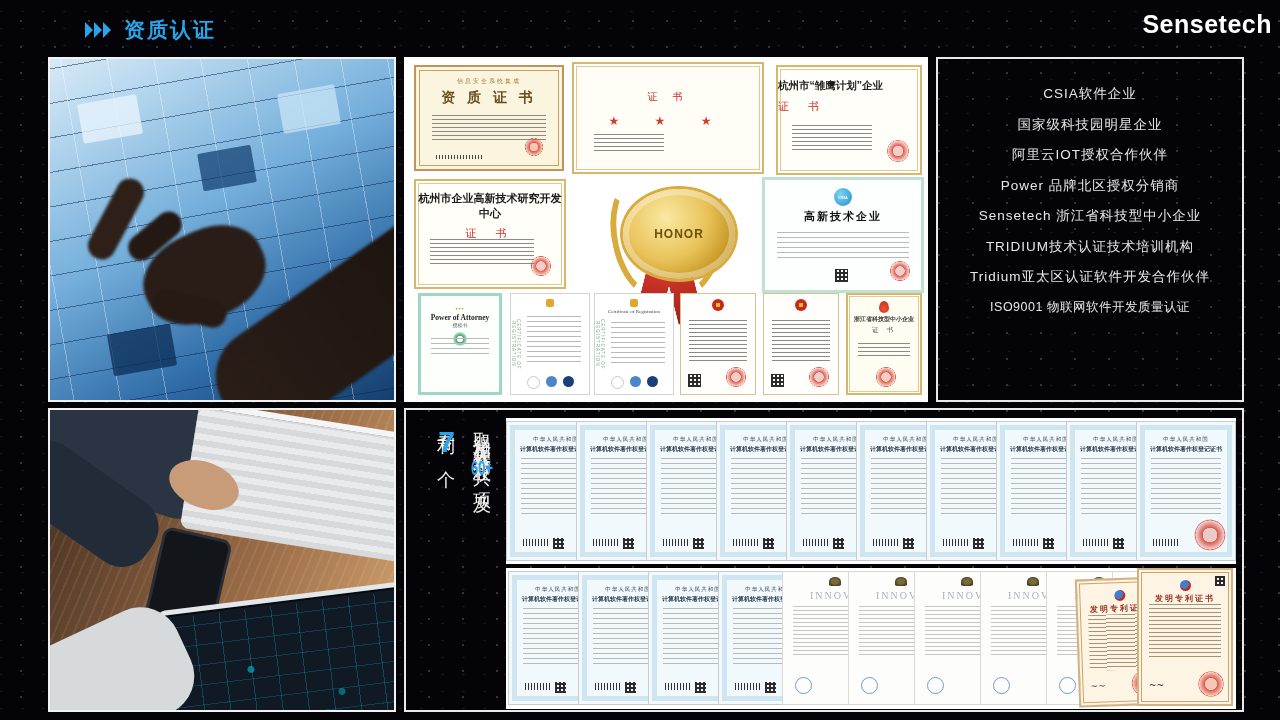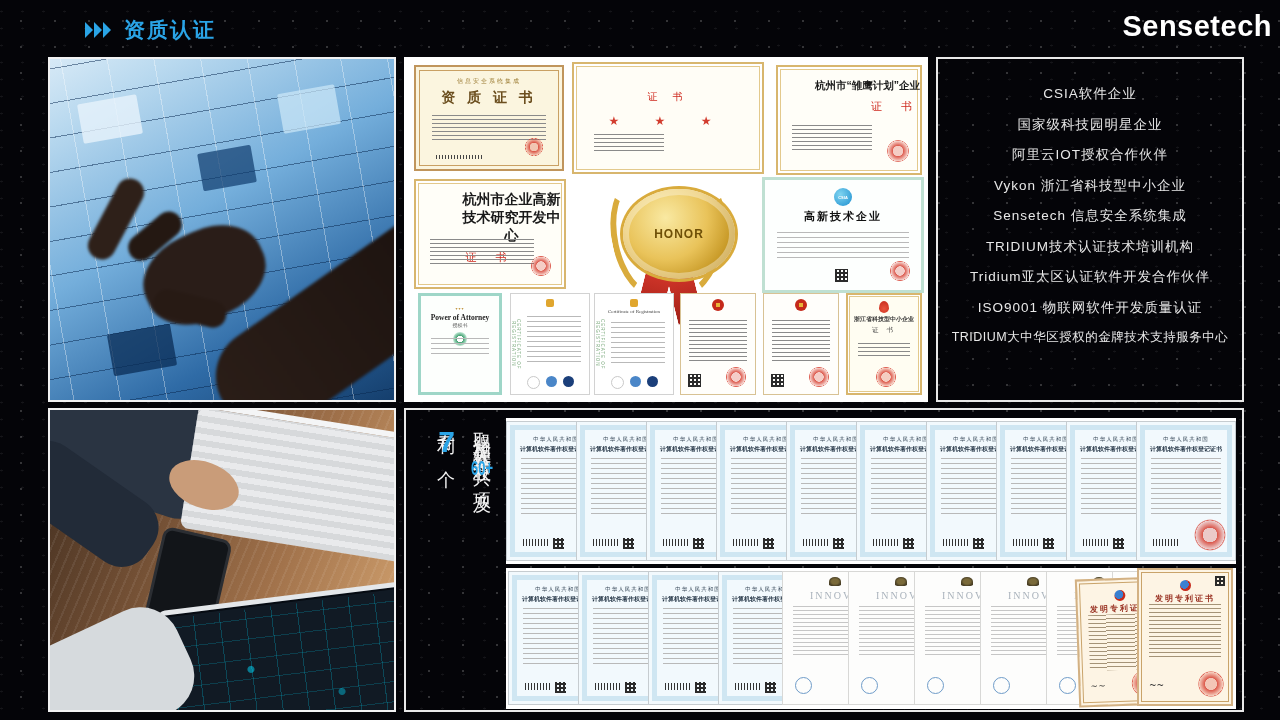--- a/index.html
+++ b/index.html
@@ -6,21 +6,21 @@
   .slide{position:relative;width:1280px;height:720px;background:#040408;overflow:hidden;
          font-family:"Liberation Sans","DejaVu Sans",sans-serif;padding-left:24px;}
   .bg-dots{position:absolute;inset:0;pointer-events:none;
     background-image:
       radial-gradient(rgba(255,255,255,.38) 1px,transparent 1.4px),
       radial-gradient(rgba(255,255,255,.14) 1px,transparent 1.4px);
     background-size:34px 26px,21px 17px;background-position:4px 8px,12px 3px;opacity:.5;}
   
   .hdr-left{position:absolute;left:84px;top:16px;display:flex;align-items:center;gap:10px;}
   .hdr-title{font-size:21px;font-weight:700;letter-spacing:2px;}
-  .logo{position:absolute;right:32px;top:10px;font-size:29px;font-weight:800;color:#fff;letter-spacing:.5px;}
+  .logo{position:absolute;right:32px;top:10px;font-size:25px;font-weight:800;color:#fff;letter-spacing:.5px;}
   
   .photo{position:absolute;border:2px solid #f2f2f2;overflow:hidden;background:#123;}
   .photo-top{left:48px;top:57px;width:344px;height:341px;}
   .photo-bottom{left:48px;top:408px;width:344px;height:300px;}
   .mosaic{position:absolute;inset:-50px;transform:rotate(-10deg);
     background:
       repeating-linear-gradient(90deg,rgba(255,255,255,.35) 0 1px,transparent 1px 46px),
       repeating-linear-gradient(0deg,rgba(8,40,80,.5) 0 1px,transparent 1px 34px),
       linear-gradient(160deg,#eef6fc 0%,#b9d9ef 20%,#74aedb 45%,#2f6ba6 70%,#0a2c55 100%);}
   .tile{position:absolute;transform:rotate(-10deg);border-radius:2px;}
@@ -66,26 +66,26 @@
   .certA{left:10px;top:8px;width:150px;height:106px;background:#fbf5df;border:2px solid #c0955c;
          box-shadow:inset 0 0 0 3px #fbf5df,inset 0 0 0 4px #c9a063;text-align:center;padding-top:10px;}
   .certA .mh{font-size:6px;color:#9a7a30;letter-spacing:2px;}
   .certA .t{font-size:14px;font-weight:700;color:#6b4e1e;letter-spacing:4px;margin-top:3px;}
   .certB{left:168px;top:5px;width:192px;height:112px;background:#fffdf6;border:2px solid #d8b66e;
          box-shadow:inset 0 0 0 2px #fff,inset 0 0 0 3px #e3c98c;text-align:center;padding-top:22px;}
   .certB .t{font-size:18px;font-weight:800;color:#cf2a1f;letter-spacing:4px;}
   .certB .b{font-size:10px;color:#cf2a1f;letter-spacing:6px;margin-top:4px;}
   .stars{margin-top:10px;color:#d23c2e;font-size:12px;letter-spacing:16px;}
   .certC{left:372px;top:8px;width:146px;height:110px;background:#fffef8;border:2px solid #d8b66e;
-         box-shadow:inset 0 0 0 2px #fff,inset 0 0 0 3px #e3c98c;text-align:right;padding-top:12px;}
+         box-shadow:inset 0 0 0 2px #fff,inset 0 0 0 3px #e3c98c;text-align:left;padding-top:12px;}
   .certC .t{font-size:10.5px;font-weight:700;color:#1a1a1a;}
   .certC .b{font-size:11px;color:#cf2a1f;letter-spacing:8px;margin:6px 0 6px;}
   .certD{left:10px;top:122px;width:152px;height:110px;background:#fffef8;border:2px solid #d8b66e;
          box-shadow:inset 0 0 0 2px #fff,inset 0 0 0 3px #e3c98c;text-align:center;padding-top:10px;}
-  .certD .t{font-size:14px;font-weight:700;color:#1a1a1a;margin-left:43px;}
+  .certD .t{font-size:11px;font-weight:700;color:#1a1a1a;}
   .certD .b{font-size:11px;color:#cf2a1f;letter-spacing:8px;margin:5px 0 5px;}
   .medal{left:212px;top:118px;width:104px;height:150px;}
   .coin{position:absolute;left:7px;top:14px;width:112px;height:90px;border-radius:50%;
         background:radial-gradient(circle at 38% 32%,#f9e9a2,#e9c35a 45%,#b8860f 85%);
         box-shadow:0 0 0 3px #d9ab3c,inset 0 0 0 6px rgba(255,255,255,.35);
         display:flex;align-items:center;justify-content:center;}
   .coin span{font-size:12px;font-weight:800;color:#6e4f07;letter-spacing:1px;}
   .laurelL,.laurelR{position:absolute;top:6px;width:50px;height:104px;border:6px solid transparent;border-radius:50%;}
   .laurelL{left:-4px;border-left-color:#d9ab3c;transform:rotate(-12deg);}
   .laurelR{right:-4px;border-right-color:#d9ab3c;transform:rotate(12deg);}
@@ -315,26 +315,25 @@
       <div class="lines-dark" style="position:absolute;left:10px;right:10px;top:48px;height:16px;"></div>
       <div class="seal-red" style="position:absolute;left:27px;bottom:5px;width:22px;height:22px;"></div>
     </div>
   </div>
 
   <div class="social">
     <ul>
       <li>CSIA软件企业</li>
       <li>国家级科技园明星企业</li>
       <li>阿里云IOT授权合作伙伴</li>
-      <li>Vykon 浙江省科技型中小企业</li>
-      <li>Sensetech 信息安全系统集成</li>
+      <li>Power 品牌北区授权分销商</li>
+      <li>Sensetech 浙江省科技型中小企业</li>
       <li>TRIDIUM技术认证技术培训机构</li>
       <li>Tridium亚太区认证软件开发合作伙伴</li>
       <li>ISO9001 物联网软件开发质量认证</li>
-      <li>TRIDIUM大中华区授权的金牌技术支持服务中心</li>
     </ul>
   </div>
 
   <div class="patents">
     <div class="vtext">
       <span>取得相关软件著作权共</span><span class="vnum" style="color:#2AA4E6;font-size:20px;">60+</span><span>项及</span><br>
       <span>专利</span><span class="vnum big" style="color:#2AA4E6;">7</span><span>个</span>
     </div>
 
     <div class="strip strip1">

